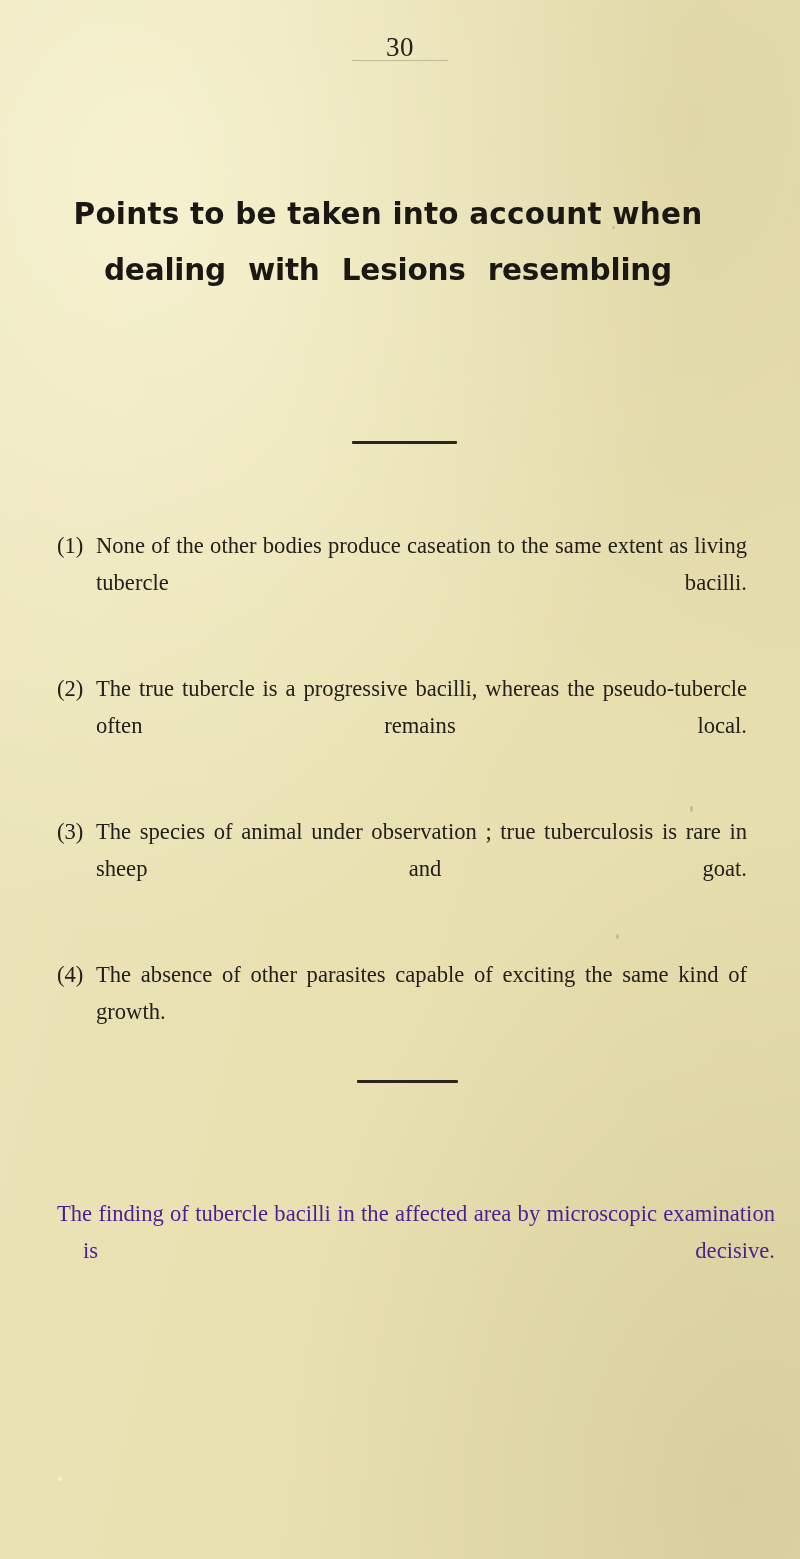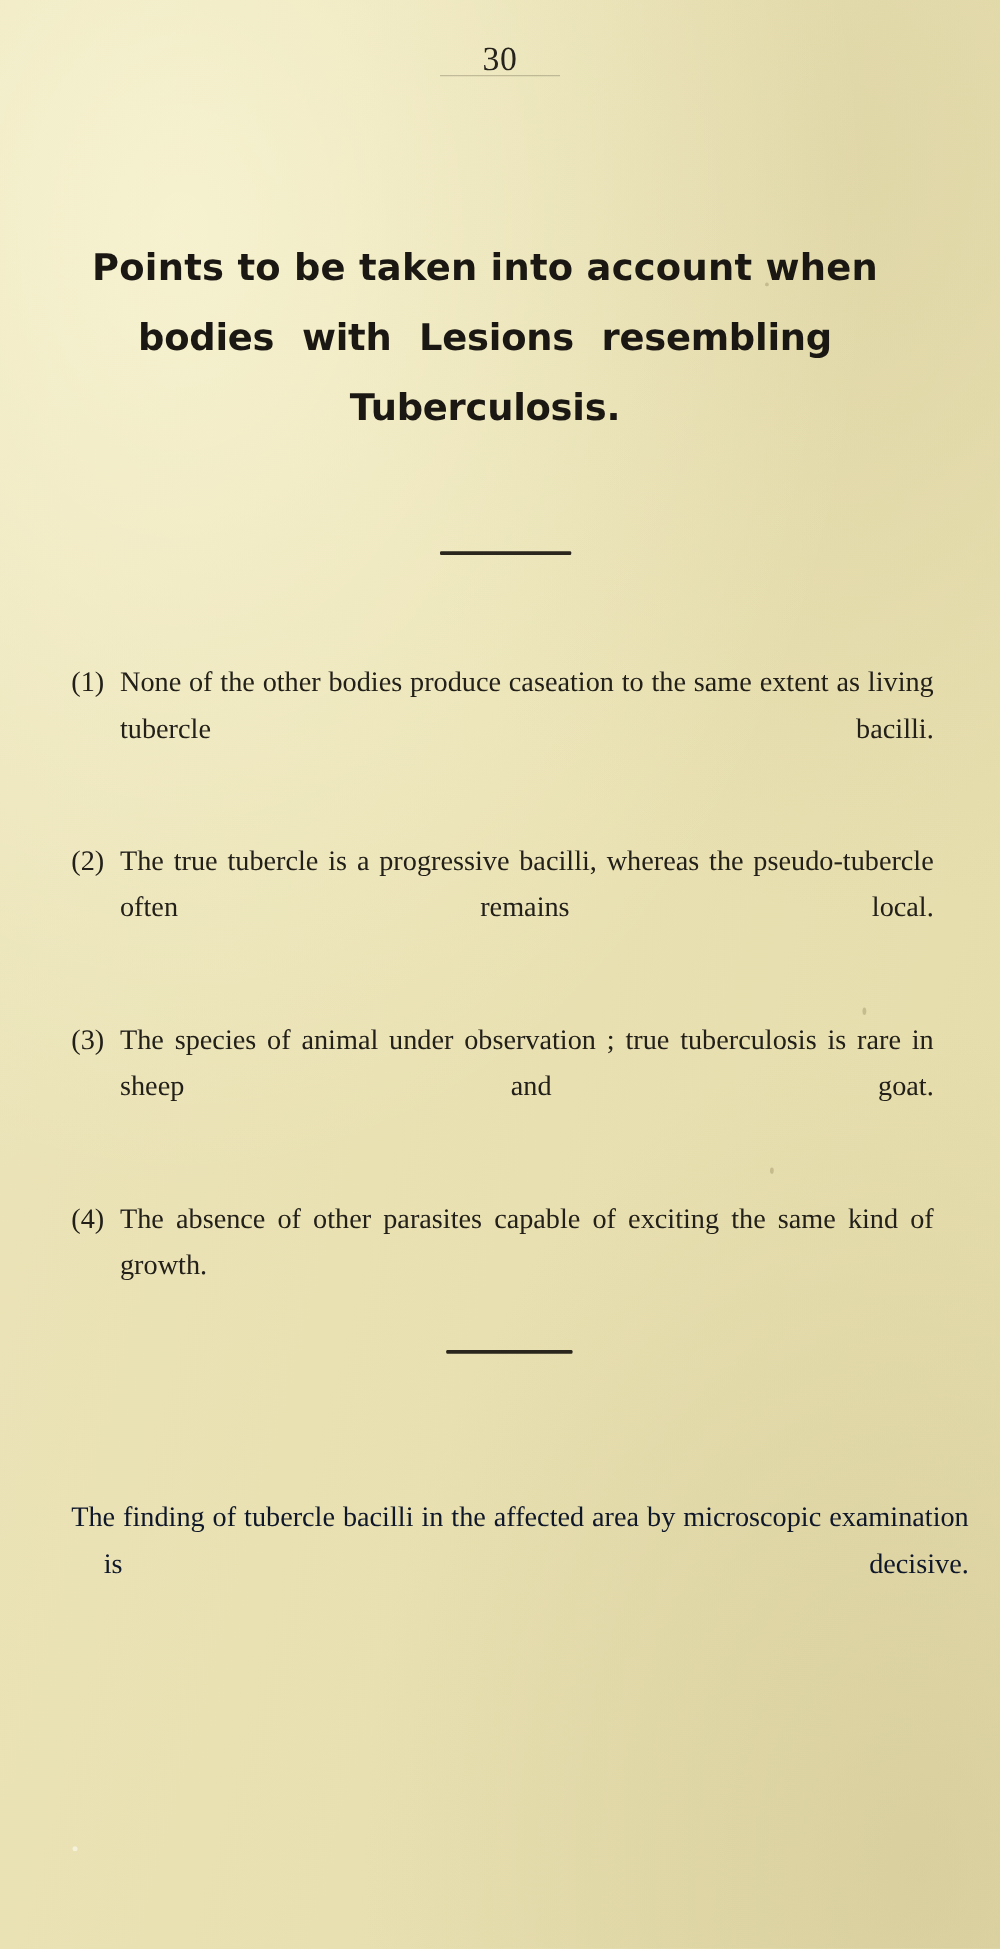--- a/index.html
+++ b/index.html
@@ -129,21 +129,21 @@
     position: absolute;
     top: 1172px;
     left: 57px;
     width: 692px;
     font-size: 22.6px;
     line-height: 37px;
     text-align: justify;
     text-justify: inter-word;
     text-indent: -26px;
     padding-left: 26px;
-    color: #0f172a;
+    color: #4c1d95;
   }
   .closing::after {
     content: "";
     display: inline-block;
     width: 100%;
   }
 
   
   .speck {
     position: absolute;
@@ -159,22 +159,21 @@
 
 <div class="page-content">
 
   <div class="folio">
     <div class="folio-rule"></div>
     <span>30</span>
   </div>
 
   <div class="heading">
     <span class="hline l1">Points to be taken into account when</span>
-    <span class="hline l2">bodies with Lesions resembling</span>
-    <span class="hline l3">Tuberculosis.</span>
+    <span class="hline l2">dealing with Lesions resembling</span>
   </div>
 
   <div class="divider top"></div>
 
   <div class="list">
 
     <div class="list-item">
       <span class="marker">(1)</span>
       <span class="body">None of the other bodies produce caseation to the same extent as living tubercle bacilli.</span>
     </div>

